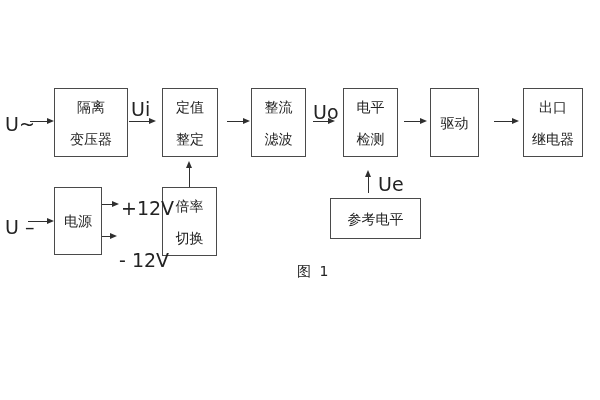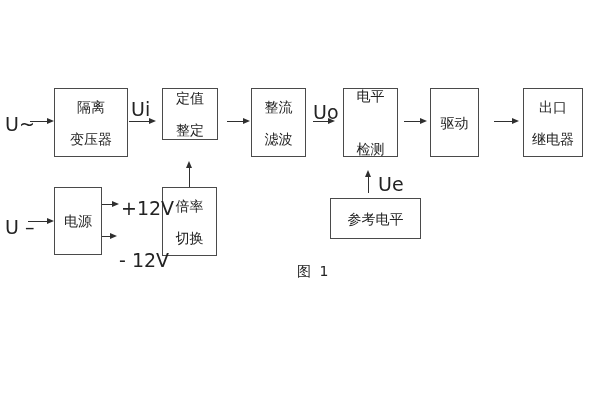--- a/index.html
+++ b/index.html
@@ -80,31 +80,31 @@
 </head>
 <body>
 
 <div class="stage">
 
   <div class="box" style="left:54px; top:88px; width:74px; height:69px;">
     <span>隔离</span>
     <span>变压器</span>
   </div>
 
-  <div class="box" style="left:162px; top:88px; width:56px; height:52px;">
+  <div class="box" style="left:162px; top:88px; width:56px; height:69px;">
     <span>定值</span>
     <span>整定</span>
   </div>
 
   <div class="box" style="left:251px; top:88px; width:55px; height:69px;">
     <span>整流</span>
     <span>滤波</span>
   </div>
 
-  <div class="box" style="left:343px; top:88px; width:55px; height:69px;justify-content:space-between;">
+  <div class="box" style="left:343px; top:88px; width:55px; height:69px;">
     <span>电平</span>
     <span>检测</span>
   </div>
 
   <div class="box single" style="left:430px; top:88px; width:49px; height:69px;">
     <span>驱动</span>
   </div>
 
   <div class="box" style="left:523px; top:88px; width:60px; height:69px;">
     <span>出口</span>

